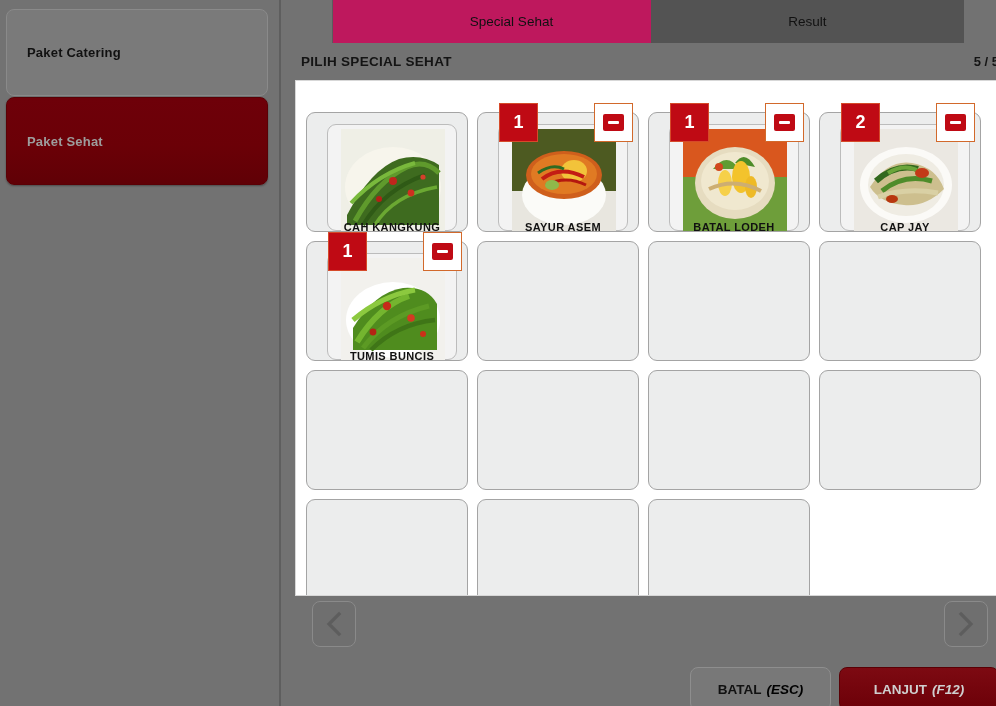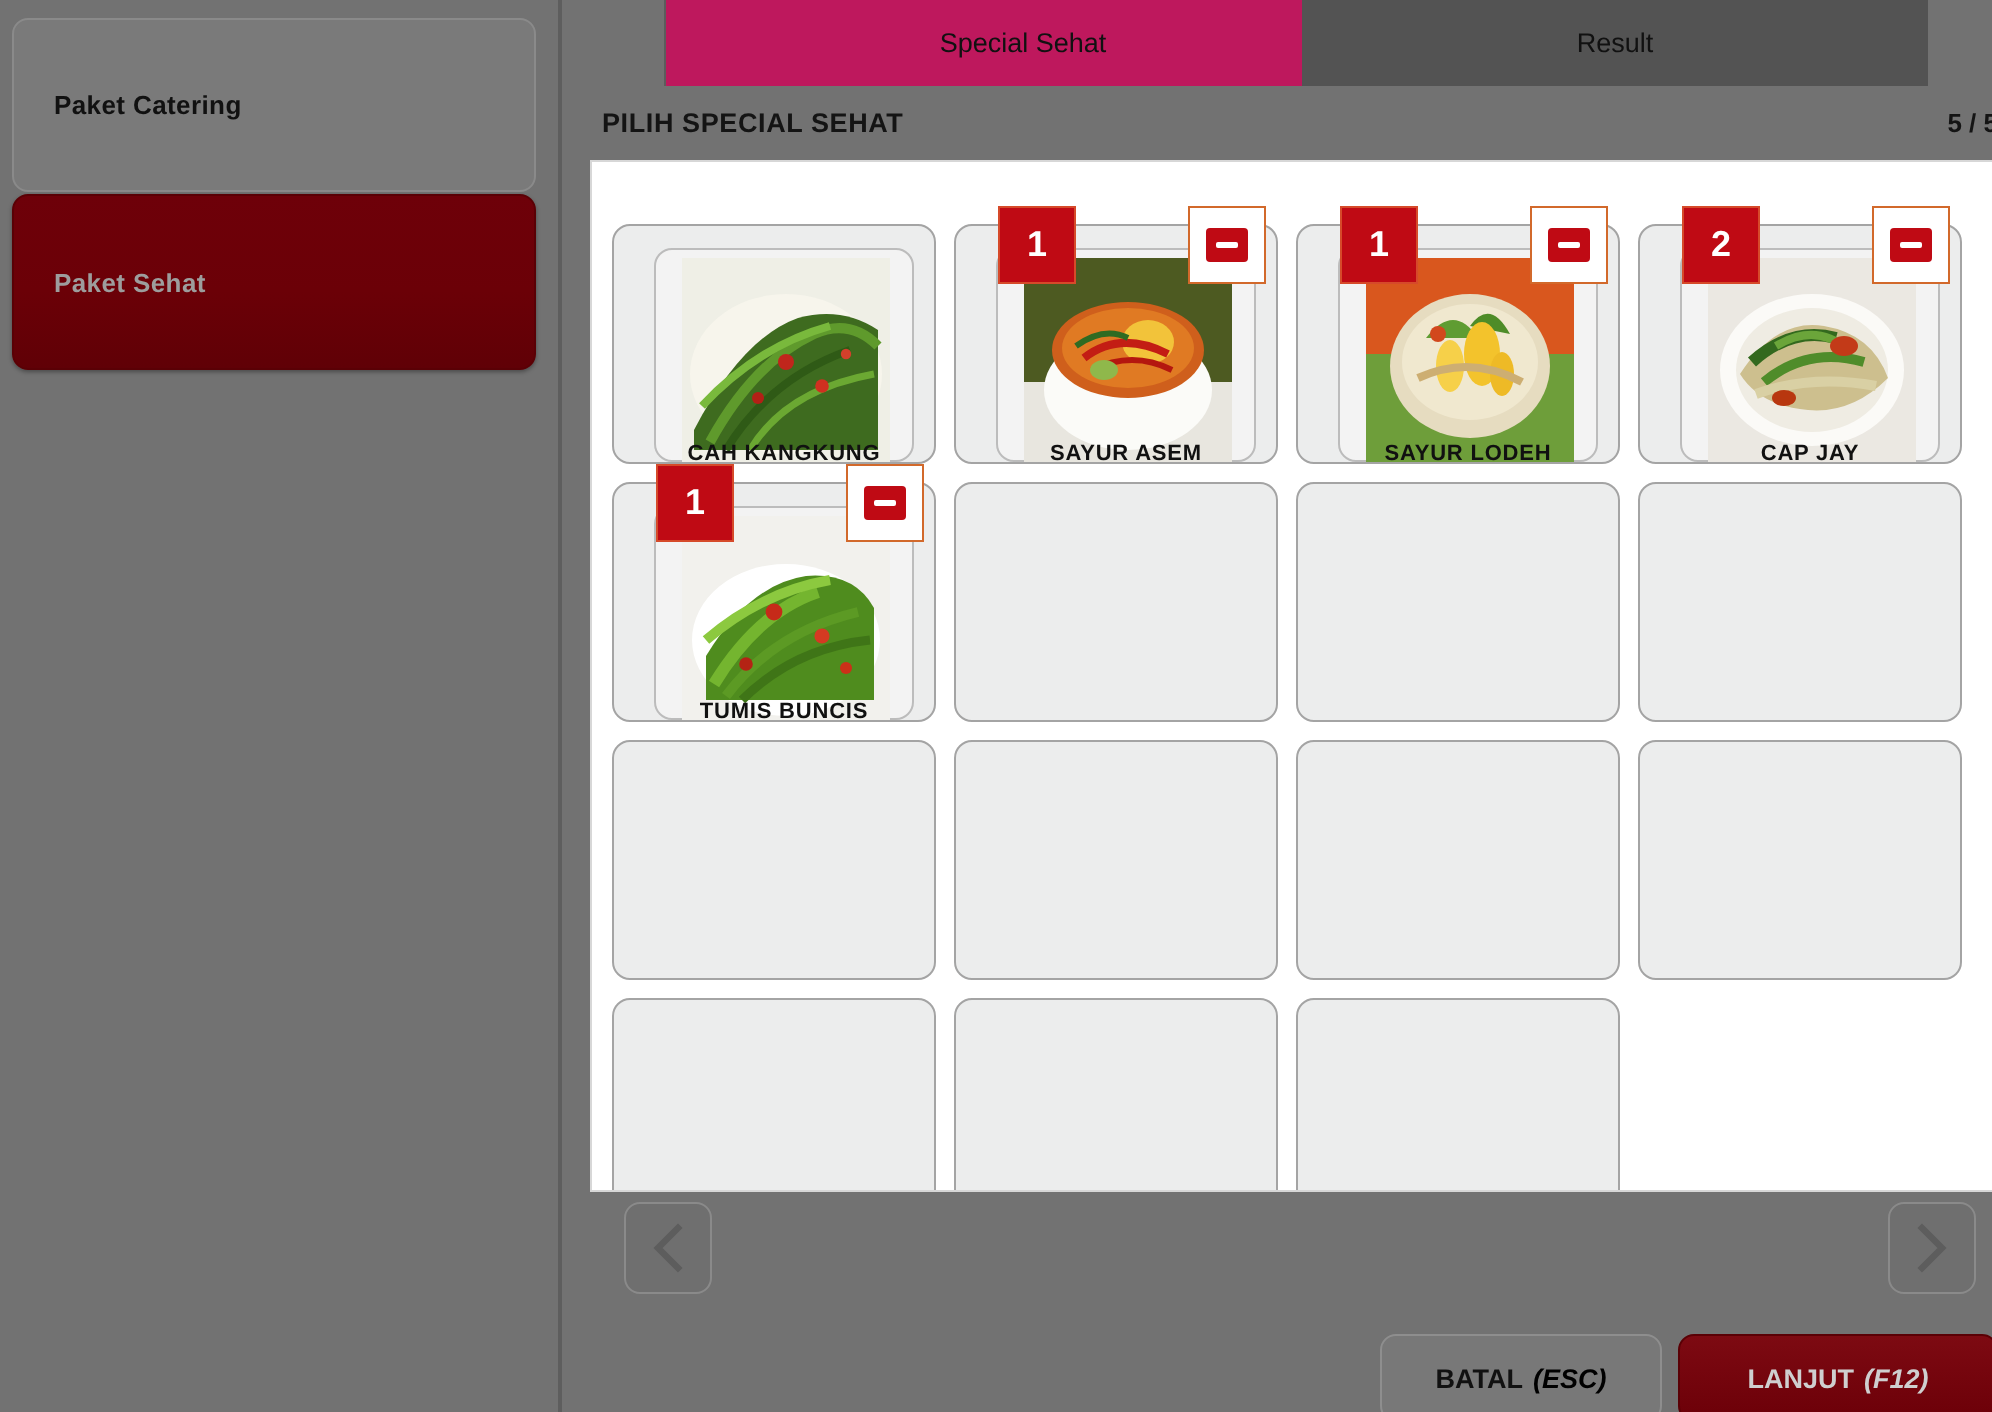--- a/index.html
+++ b/index.html
@@ -265,21 +265,21 @@
     <ellipse cx="52" cy="52" rx="34" ry="29" fill="#f0e8cf"></ellipse>
     <path d="M30 40 Q44 22 56 40" fill="#5f9c32"></path>
     <path d="M52 34 Q62 20 72 38" fill="#4e8c28"></path>
     <ellipse cx="58" cy="48" rx="9" ry="16" fill="#f3c32c"></ellipse>
     <ellipse cx="42" cy="54" rx="7" ry="13" fill="#f6d049"></ellipse>
     <ellipse cx="68" cy="58" rx="6" ry="11" fill="#eeba26"></ellipse>
     <path d="M26 60 Q52 48 78 62" stroke="#cdae72" stroke-width="4" fill="none"></path>
     <circle cx="36" cy="38" r="4" fill="#d2481d"></circle>
                   </svg>
                 </div>
-                <div class="caption">SAYUR LODEH</div>
+                <div class="caption">BATAL LODEH</div>
                 <div class="qty">1</div>
                 <div class="minus">
                   <span class="box">
                     <span class="bar"></span>
                   </span>
                 </div>
               </div>
             </div>
           </div>
           <div class="cell">

